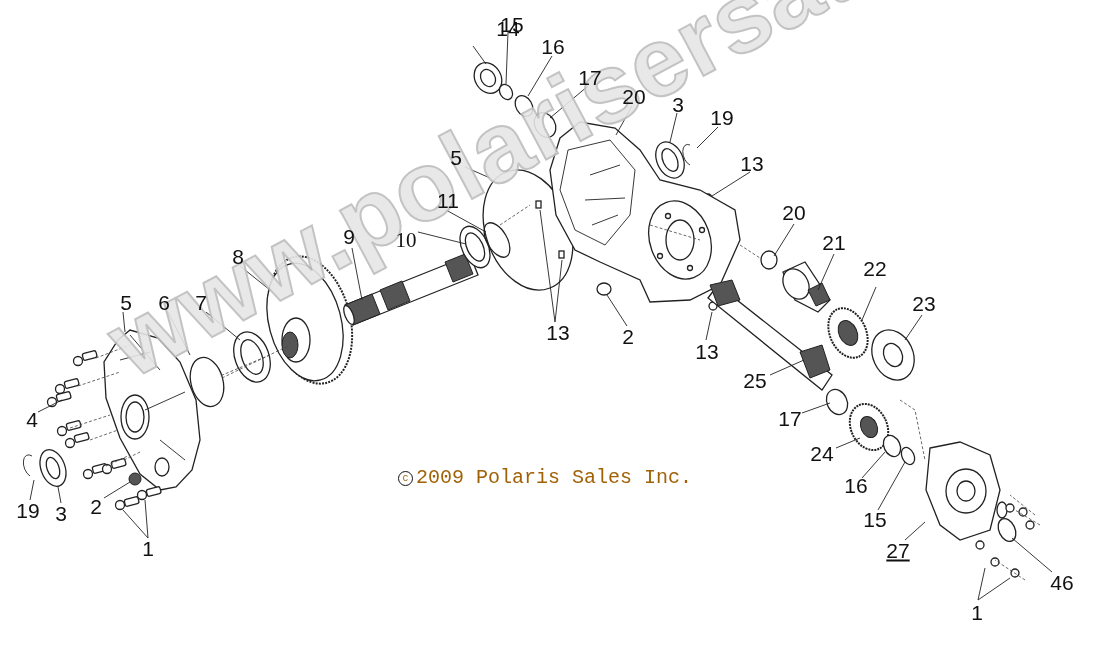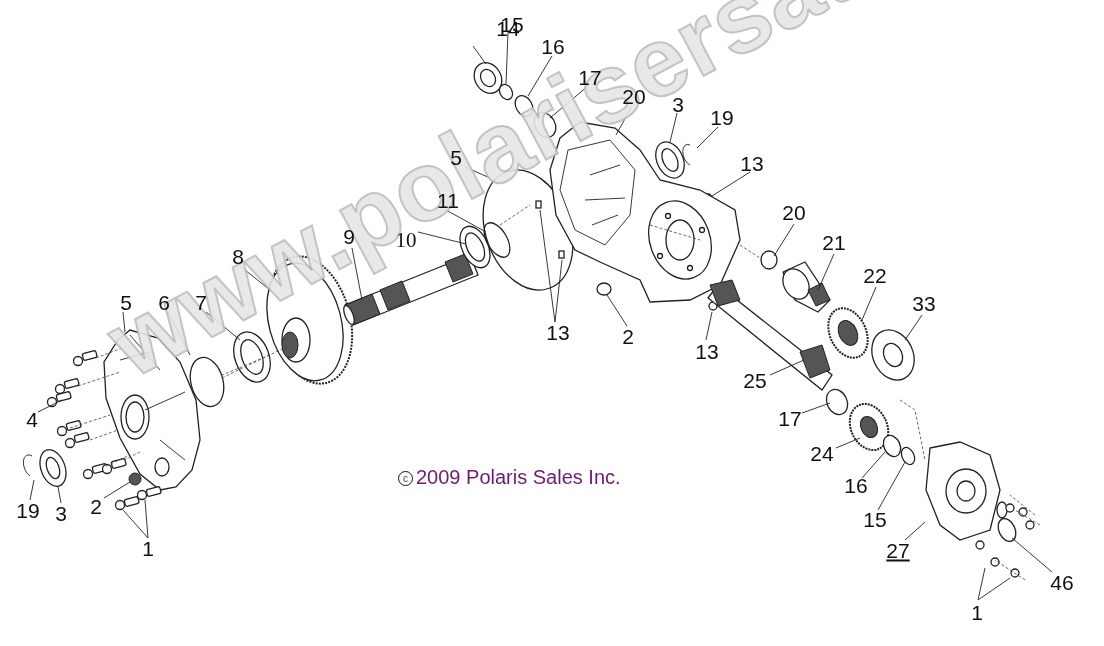--- a/index.html
+++ b/index.html
@@ -1,22 +1,22 @@
 <!DOCTYPE html>
 <html><head>
 <meta charset="utf-8">
 <style>
   html, body { margin: 0; padding: 0; background: #ffffff; }
   body { width: 1104px; height: 646px; position: relative; overflow: hidden;
          font-family: "Liberation Sans", "DejaVu Sans", sans-serif; }
   #canvas { position: absolute; left: 0; top: 0; width: 1104px; height: 646px; }
   .callout { position: absolute; font-size: 21px; color: #111; line-height: 1;
              transform: translate(-50%, -50%); white-space: nowrap; }
-  .copyright { position: absolute; left: 398px; top: 466px; font-size: 20px; color: #701a75;
-               white-space: nowrap; }
+  .copyright { position: absolute; left: 398px; top: 466px; font-size: 20px; color: #a16207;
+               white-space: nowrap; font-family: Liberation Mono, monospace; }
   .copyright .c-mark { display: inline-block; width: 13px; height: 13px; border: 1.4px solid #111;
                        border-radius: 50%; font-size: 10px; line-height: 13px; text-align: center;
                        vertical-align: 2px; margin-right: 3px; }
   .watermark { position: absolute; left: 90px; top: 300px; font-size: 98px; font-weight: bold;
                color: #e6e6e6; -webkit-text-stroke: 2px #bdbdbd; transform-origin: 0 0;
                transform: rotate(-28deg); white-space: nowrap; letter-spacing: 1px;
                pointer-events: none; opacity: 0.9; }
   svg .part { fill: #ffffff; stroke: #222; stroke-width: 1.3; }
   svg .part-dark { fill: #555; stroke: #222; stroke-width: 1; }
   svg .lead { stroke: #222; stroke-width: 0.9; fill: none; }
@@ -189,22 +189,22 @@
     <div class="callout" style="left: 456px; top: 157px;">5</div>
     <div class="callout" style="left: 448px; top: 200px;">11</div>
     <div class="callout" style="left: 406px; top: 240px; font-family: Liberation Serif, serif;">10</div>
     <div class="callout" style="left: 349px; top: 236px;">9</div>
     <div class="callout" style="left: 238px; top: 256px;">8</div>
     <div class="callout" style="left: 126px; top: 302px;">5</div>
     <div class="callout" style="left: 164px; top: 302px;">6</div>
     <div class="callout" style="left: 201px; top: 302px;">7</div>
     <div class="callout" style="left: 794px; top: 212px;">20</div>
     <div class="callout" style="left: 834px; top: 242px;">21</div>
-    <div class="callout" style="left: 875px; top: 275px;">22</div>
-    <div class="callout" style="left: 924px; top: 303px;">33</div>
+    <div class="callout" style="left: 875px; top: 268px;">22</div>
+    <div class="callout" style="left: 924px; top: 303px;">23</div>
     <div class="callout" style="left: 558px; top: 332px;">13</div>
     <div class="callout" style="left: 628px; top: 336px;">2</div>
     <div class="callout" style="left: 707px; top: 351px;">13</div>
     <div class="callout" style="left: 755px; top: 380px;">25</div>
     <div class="callout" style="left: 32px; top: 419px;">4</div>
     <div class="callout" style="left: 790px; top: 418px;">17</div>
     <div class="callout" style="left: 822px; top: 453px; text-align: center;">24</div>
     <div class="callout" style="left: 856px; top: 485px;">16</div>
     <div class="callout" style="left: 28px; top: 510px;">19</div>
     <div class="callout" style="left: 61px; top: 513px;">3</div>

